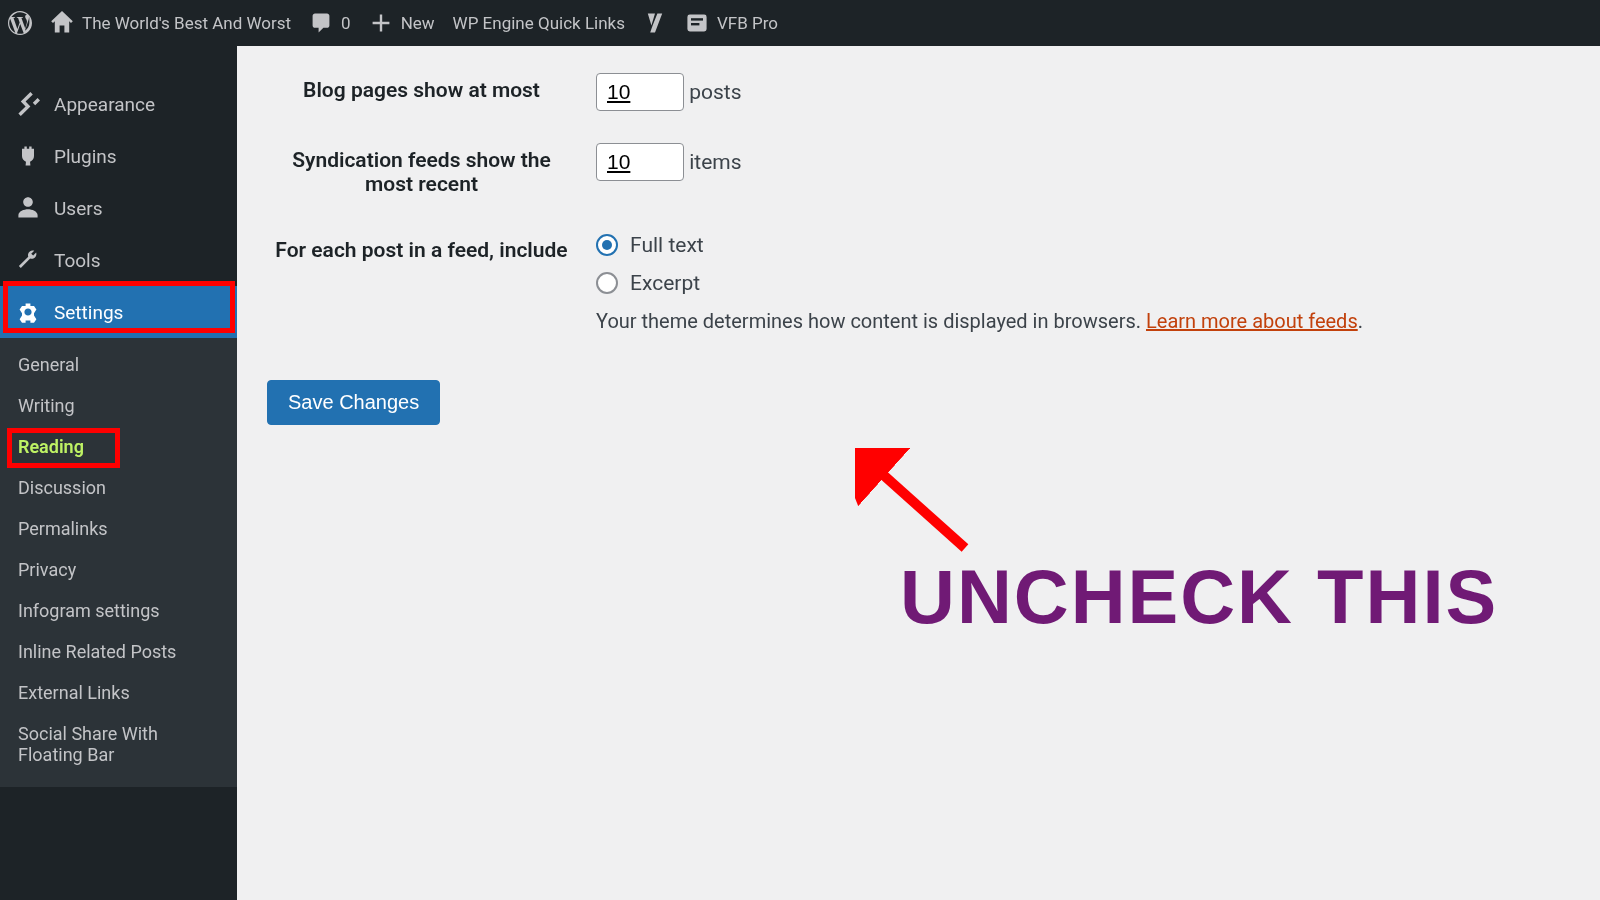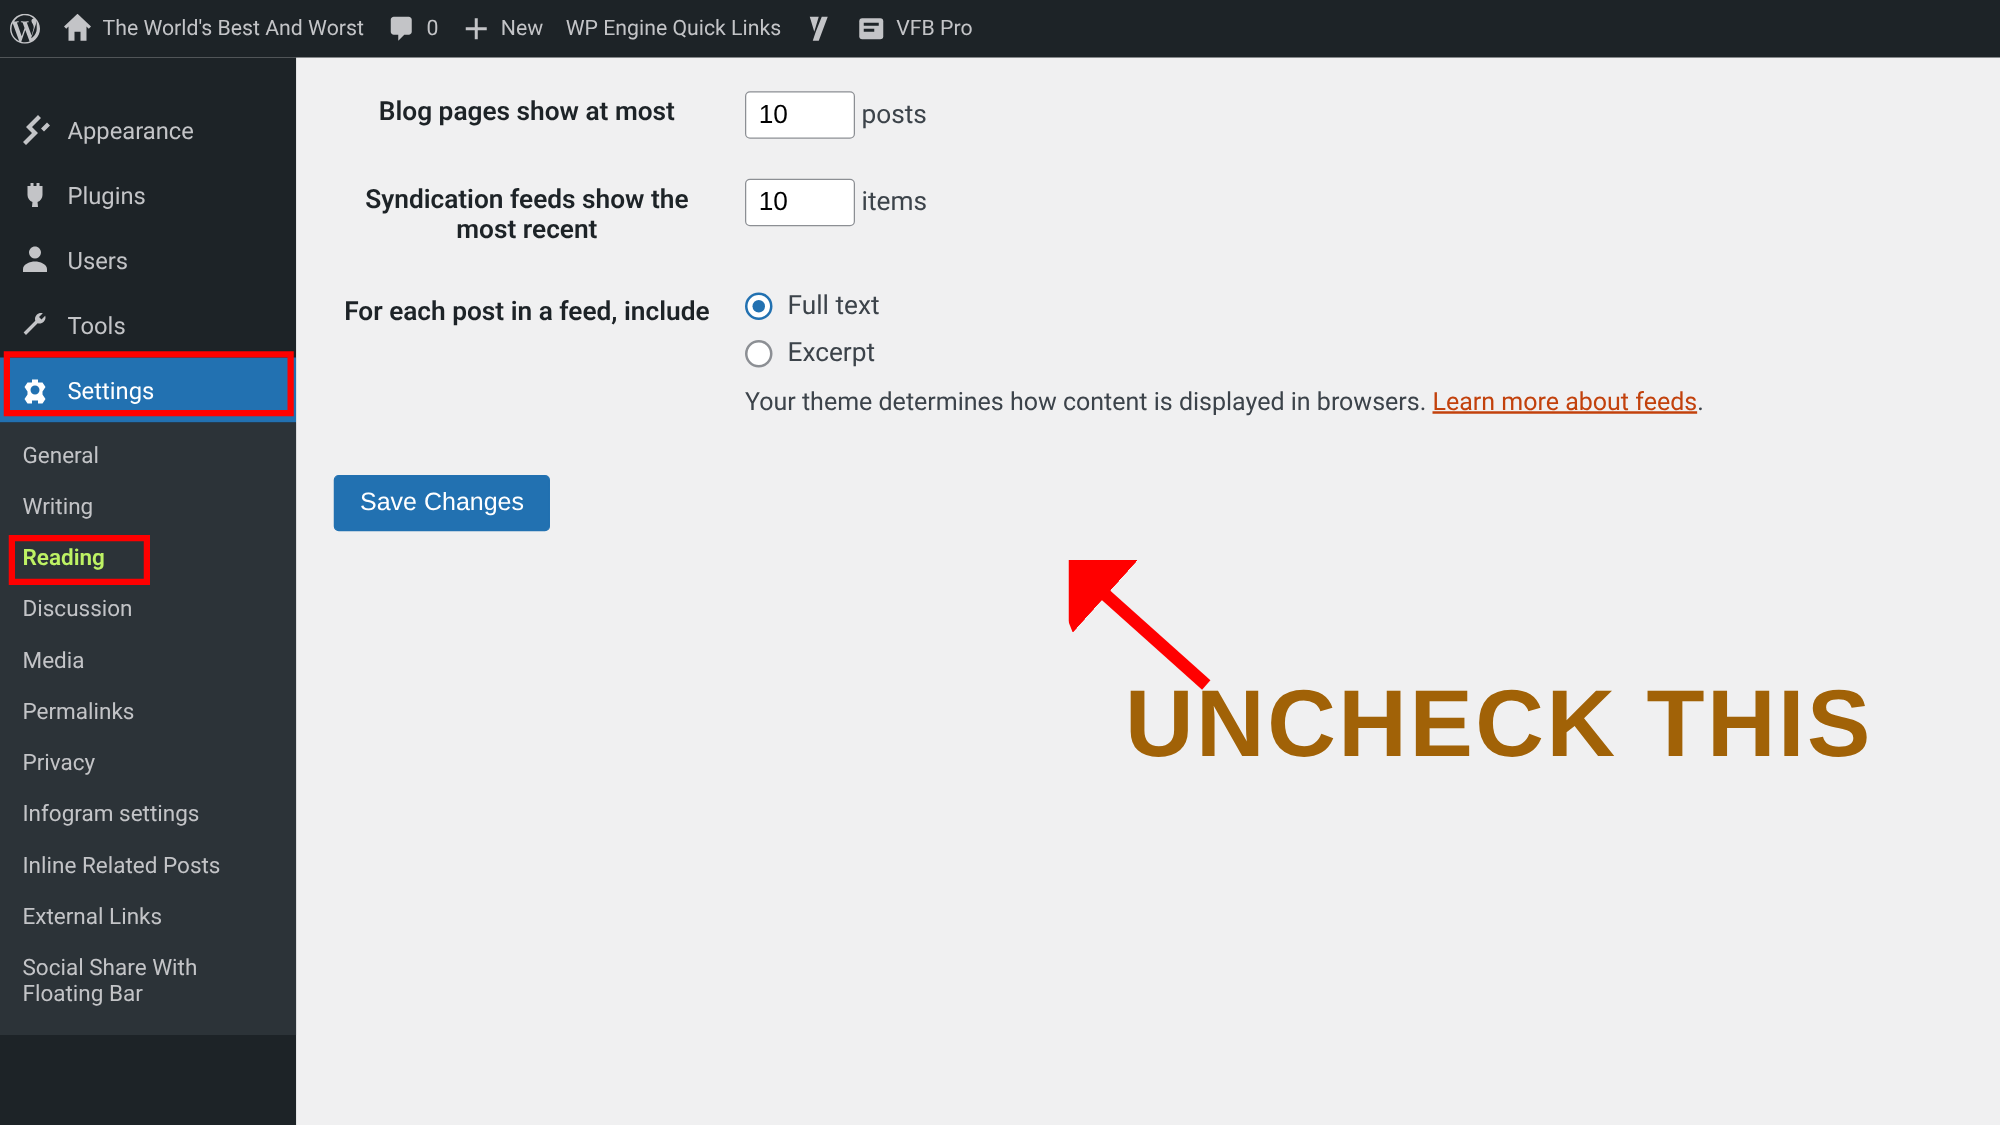--- a/index.html
+++ b/index.html
@@ -84,20 +84,21 @@
   font-size: 21px;
   color: #3c434a;
 }
 input[type="number"] {
   width: 88px;
   font-size: 21px;
   padding: 6px 10px;
   border: 1px solid #8c8f94;
   border-radius: 4px;
   background: #fff;
+  text-decoration: underline;
 }
 .radio-row { display: flex; align-items: center; gap: 12px; margin-bottom: 14px; }
 input[type="radio"] {
   width: 22px; height: 22px;
   border: 2px solid #8c8f94;
   border-radius: 50%;
   appearance: none;
   position: relative;
   cursor: pointer;
   background: #fff;
@@ -152,22 +153,22 @@
   padding: 4px 10px;
 }
 .red-box-discourage {
   border: 5px solid #ff0000;
   padding: 12px 14px 6px 8px;
   display: inline-block;
 }
 .annotation-text {
   position: absolute;
   left: 900px;
-  top: 536px;
-  color: #a16207;
+  top: 553px;
+  color: #701a75;
   font-family: Impact, "Arial Black", sans-serif;
   font-size: 76px;
   font-weight: 900;
   letter-spacing: 2px;
   pointer-events: none;
 }
 .arrow-svg {
   position: absolute;
   left: 855px;
   top: 448px;
@@ -249,21 +250,20 @@
     <svg viewBox="0 0 20 20">
         <path d="M8 3h4v2h3l2 3-2 3v2l2 3-2 3h-3v-2H8v2H5l-2-3 2-3v-2L3 8l2-3h3zm2 4c-1.7 0-3 1.3-3 3s1.3 3 3 3 3-1.3 3-3-1.3-3-3-3z"></path>
       </svg>
     <span>Settings</span>
   </div>
   <div class="submenu">
     <div class="sub-item">General</div>
     <div class="sub-item">Writing</div>
     <div class="sub-item current">Reading</div>
     <div class="sub-item">Discussion</div>
-    <div class="sub-item">Media</div>
     <div class="sub-item">Permalinks</div>
     <div class="sub-item">Privacy</div>
     <div class="sub-item">Infogram settings</div>
     <div class="sub-item">Inline Related Posts</div>
     <div class="sub-item">External Links</div>
     <div class="sub-item">Social Share With Floating Bar</div>
   </div>
 </div>
 
 <div class="red-box-settings"></div>

